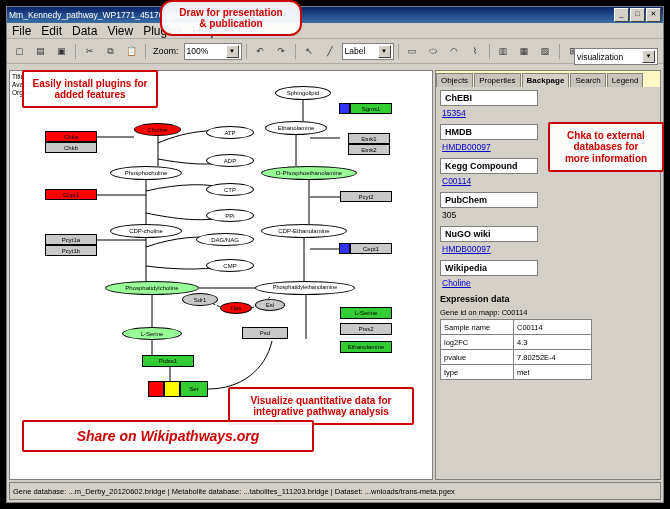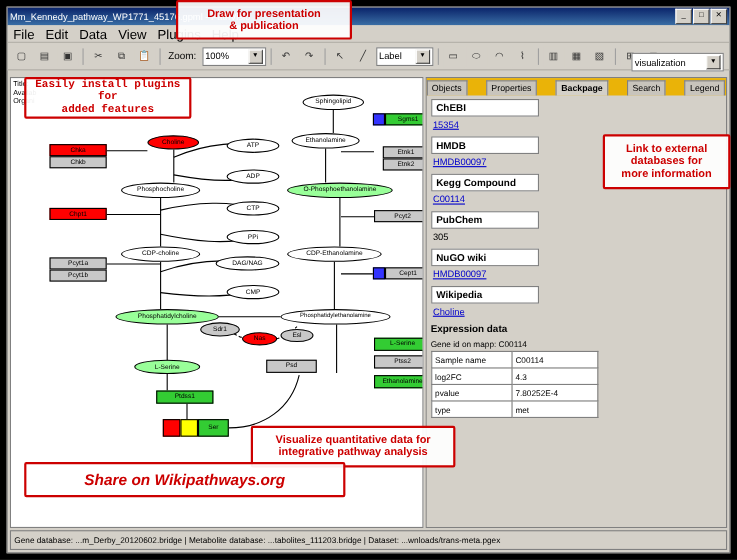--- a/index.html
+++ b/index.html
@@ -21,21 +21,21 @@
   .combo{height:15px;border:1px solid #808080;background:#fff;font-size:8.5px;display:flex;align-items:center;padding:0 2px;}
   .combo .arw{margin-left:auto;width:11px;height:11px;background:#d4d0c8;border:1px solid #fff;border-right-color:#404040;border-bottom-color:#404040;font-size:6px;text-align:center;line-height:10px;}
   .viscombo{position:absolute;right:5px;top:41px;width:78px;}
   
   .content{position:absolute;left:2px;top:63px;right:2px;bottom:22px;display:flex;gap:2px;}
   .leftpane{position:relative;width:424px;background:#fff;border:1px solid #808080;box-sizing:border-box;overflow:hidden;}
   .rightpane{flex:1;background:#d4d0c8;border:1px solid #808080;box-sizing:border-box;display:flex;flex-direction:column;}
   
   .sidelbl{position:absolute;left:2px;top:2px;font-size:6.5px;color:#000;line-height:8px;}
   
-  .tabs{display:flex;font-size:8px;background:#eab308;padding-top:2px;gap:16px;}
+  .tabs{display:flex;font-size:8px;background:#fef9c3;padding-top:2px;}
   .tab{padding:2px 4px;border:1px solid #808080;border-bottom:none;background:#c8c4bc;margin-right:1px;}
   .tab.active{background:#d4d0c8;font-weight:bold;}
   .rightbody{flex:1;background:#d4d0c8;padding:3px 4px;overflow:hidden;font-size:9px;}
   .secbox{border:1px solid #808080;background:#fff;padding:2px 4px;font-weight:bold;font-size:9px;width:88px;margin-bottom:2px;}
   .link{color:#0000cc;text-decoration:underline;font-size:8.5px;margin:0 0 6px 2px;display:block;}
   .plain{font-size:8.5px;margin:0 0 6px 2px;}
   .exprtitle{font-weight:bold;font-size:9px;margin:4px 0 4px 0;}
   .geneid{font-size:7.5px;margin-bottom:2px;}
   table.expr{border-collapse:collapse;font-size:7.5px;width:152px;}
   table.expr td{border:1px solid #808080;background:#fff;padding:1px 3px;height:12px;}
@@ -254,26 +254,26 @@
           </table>
       </div>
     </div>
   </div>
 
   <div class="statusbar">
     <span>Gene database: ...m_Derby_20120602.bridge | Metabolite database: ...tabolites_111203.bridge | Dataset: ...wnloads/trans-meta.pgex</span>
   </div>
 </div>
 
-<div class="callout" style="left:160px;top:0px;width:160px;height:36px;display:flex;align-items:center;justify-content:center;white-space:pre-line;">Draw for presentation
+<div class="callout" style="left:160px;top:0px;width:142px;height:36px;display:flex;align-items:center;justify-content:center;white-space:pre-line;border-radius:12px;">Draw for presentation
 &amp; publication</div>
 
-<div class="callout" style="left:22px;top:70px;width:152px;height:38px;display:flex;align-items:center;justify-content:center;white-space:pre-line;font-family:Liberation Mono, monospace;">Easily install plugins for
+<div class="callout" style="left:22px;top:70px;width:136px;height:38px;display:flex;align-items:center;justify-content:center;white-space:pre-line;">Easily install plugins for
 added features</div>
 
-<div class="callout" style="left:548px;top:122px;width:116px;height:50px;display:flex;align-items:center;justify-content:center;white-space:pre-line;">Link  to external
+<div class="callout" style="left:548px;top:122px;width:116px;height:50px;display:flex;align-items:center;justify-content:center;white-space:pre-line;">Chka  to external
 databases  for
 more information</div>
 
 <div class="callout" style="left:228px;top:355px;width:186px;height:38px;display:flex;align-items:center;justify-content:center;white-space:pre-line;margin-top:32px;">Visualize quantitative data  for
 integrative pathway analysis</div>
 
 <div class="callout big" style="left:22px;top:420px;width:292px;height:32px;display:flex;align-items:center;justify-content:center;">Share on Wikipathways.org</div>
 
 </body></html>

